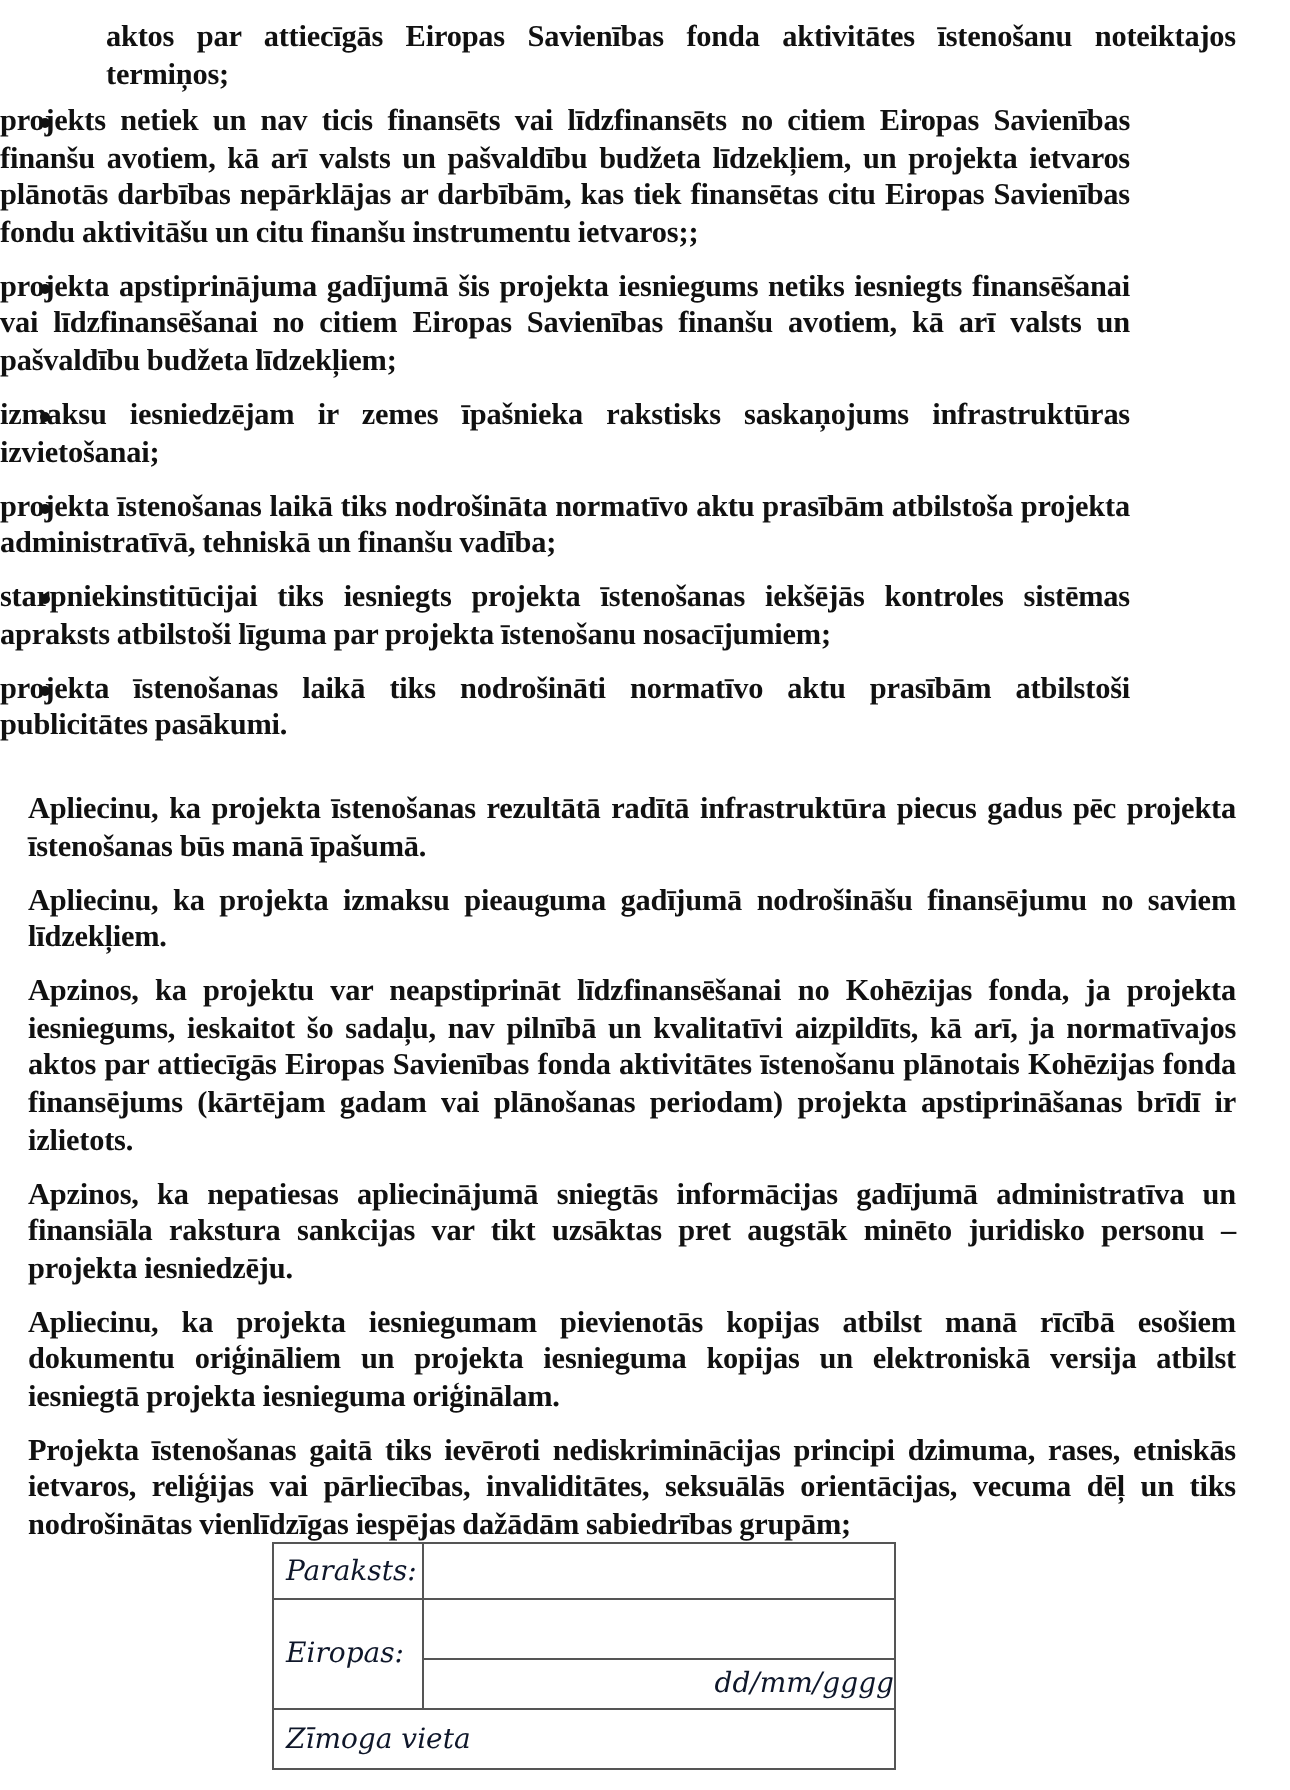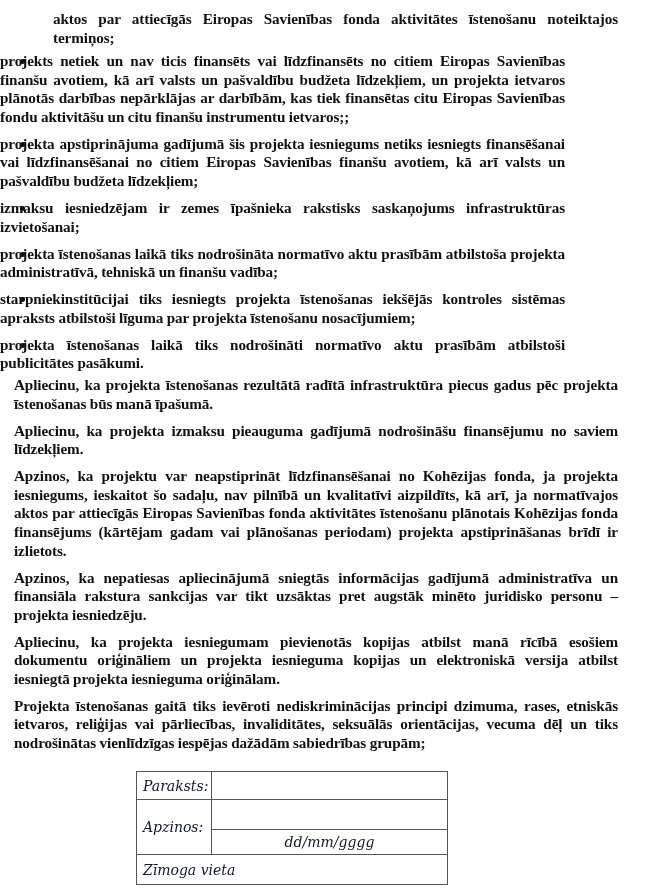--- a/index.html
+++ b/index.html
@@ -15,31 +15,31 @@
     letter-spacing: -0.1px;
     word-spacing: -0.2px;
     font-weight: bold;
   }
   .cont { position: absolute; left: 53px; width: 565px; top: 10px; }
   ul.bullets { list-style: none; margin: 0; padding: 0; position: absolute; left: 0; top: 52px; width: 645px; }
   ul.bullets li { position: relative; width: 565px; margin: 0 0 8.4px 0; }
   ul.bullets li .dot {
     position: absolute; left: 20px; top: 7px; width: 5px; height: 5px; border-radius: 50%; background: #111;
   }
-  .paras { position: absolute; left: 14px; width: 604px; top: 376px; }
+  .paras { position: absolute; left: 14px; width: 604px; top: 396px; }
   .paras p { margin: 0 0 8.4px 0; }
   table.sig {
     position: absolute; left: 136px; top: 771px; width: 312px;
     border-collapse: collapse;
     font-family: "DejaVu Serif", "Liberation Serif", serif; font-style: italic;
     font-size: 14px; color: #0f172a;
   }
   table.sig td { border: 1.4px solid #555; padding: 0 0 0 6px; }
   table.sig td.lbl { width: 68px; }
-  table.sig td.center { text-align: center; padding: 0; }
+  table.sig td.center { text-align: right; padding: 0; }
 </style>
 </head>
 <body>
 
 <div class="page">
 
   <div class="txt cont">aktos par attiecīgās Eiropas Savienības fonda aktivitātes īstenošanu noteiktajos termiņos;</div>
 
   <ul class="bullets txt">
     <li><span class="dot"></span><span>projekts netiek un nav ticis finansēts vai līdzfinansēts no citiem Eiropas Savienības finanšu avotiem, kā arī valsts un pašvaldību budžeta līdzekļiem, un projekta ietvaros plānotās darbības nepārklājas ar darbībām, kas tiek finansētas citu Eiropas Savienības fondu aktivitāšu un citu finanšu instrumentu ietvaros;;</span></li>
@@ -59,21 +59,21 @@
     <p>Projekta īstenošanas gaitā tiks ievēroti nediskriminācijas principi dzimuma, rases, etniskās ietvaros, reliģijas vai pārliecības, invaliditātes, seksuālās orientācijas, vecuma dēļ un tiks nodrošinātas vienlīdzīgas iespējas dažādām sabiedrības grupām;</p>
   </div>
 
   <table class="sig">
     <tbody>
         <tr style="height:28px">
       <td class="lbl">Paraksts:</td>
       <td></td>
     </tr>
     <tr style="height:30px">
-      <td class="lbl" rowspan="2">Apzinos:</td>
+      <td class="lbl" rowspan="2">Eiropas:</td>
       <td></td>
     </tr>
     <tr style="height:25px">
       <td class="center">dd/mm/gggg</td>
     </tr>
     <tr style="height:30px">
       <td colspan="2">Zīmoga vieta</td>
     </tr>
   </tbody>
     </table>

